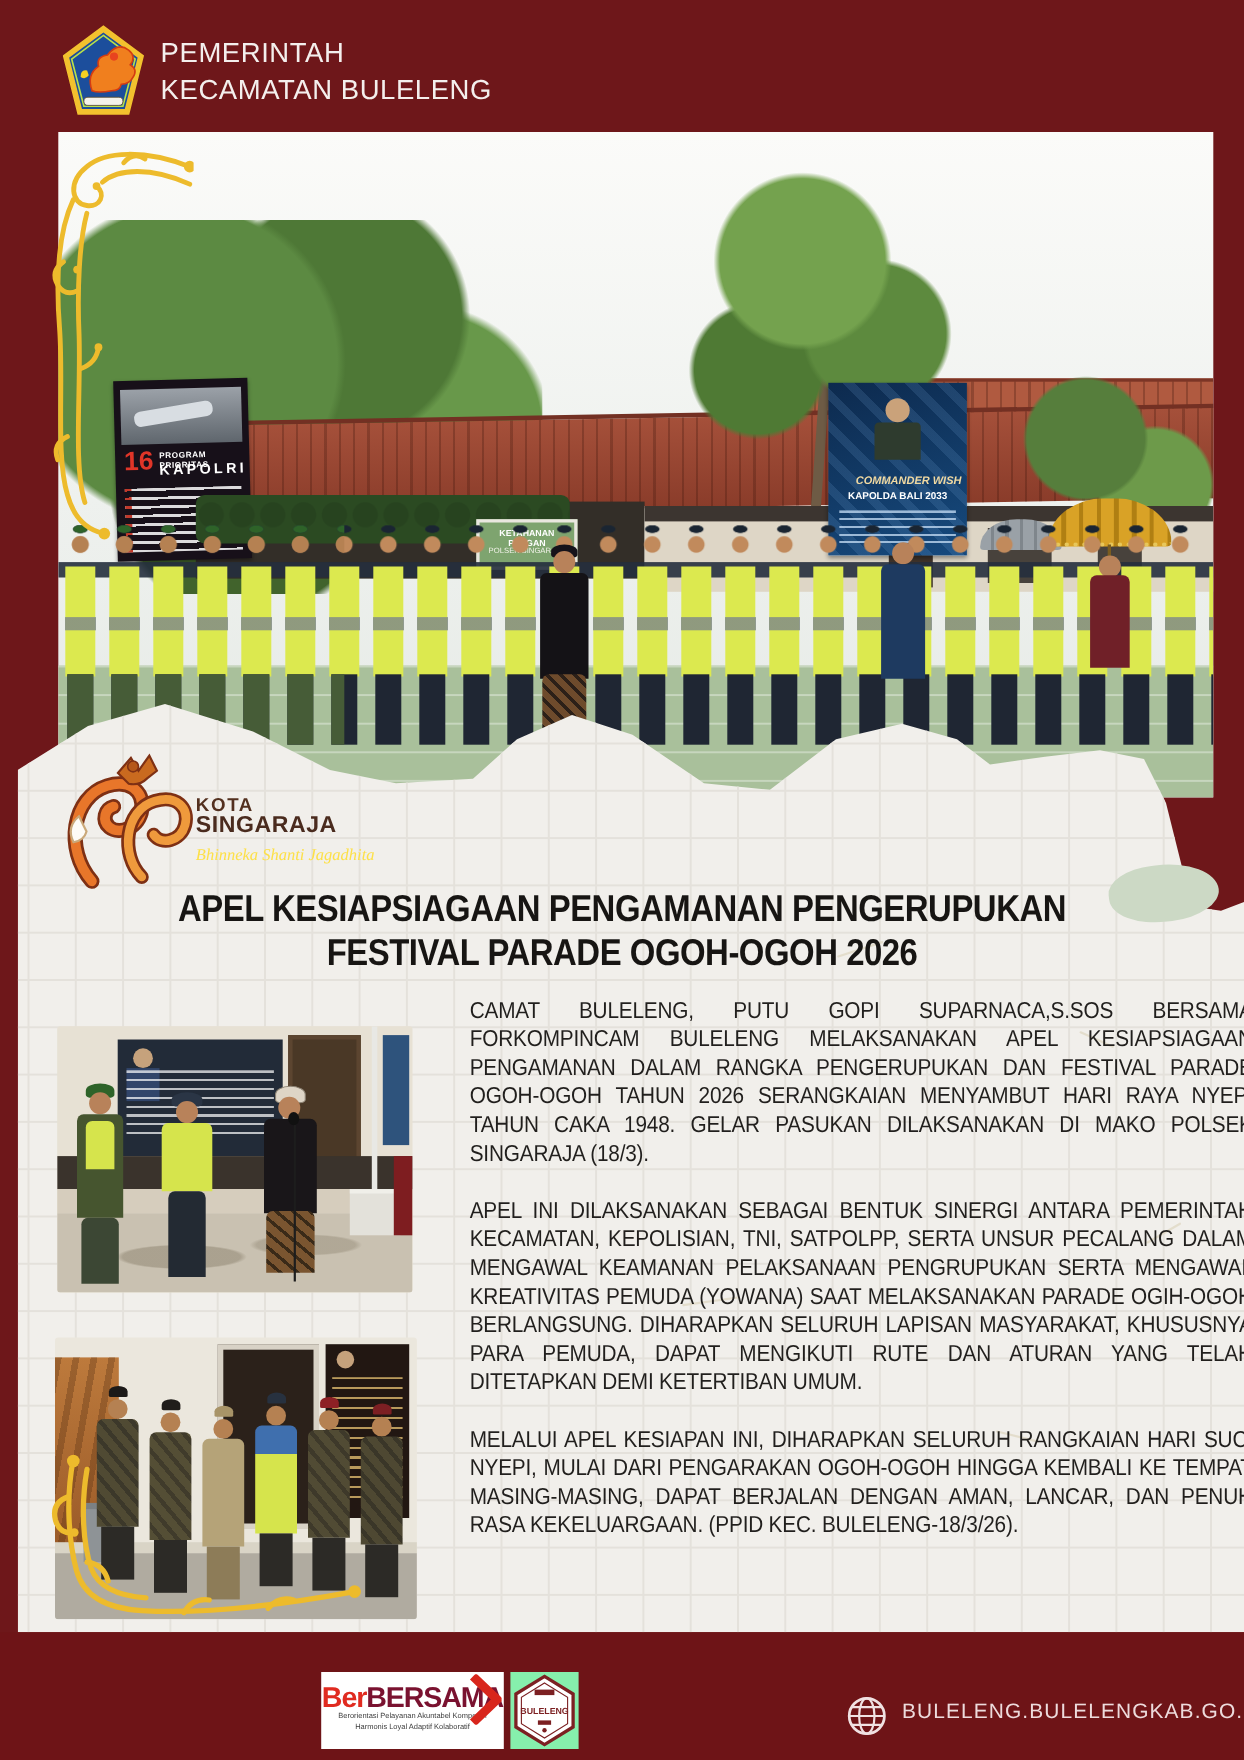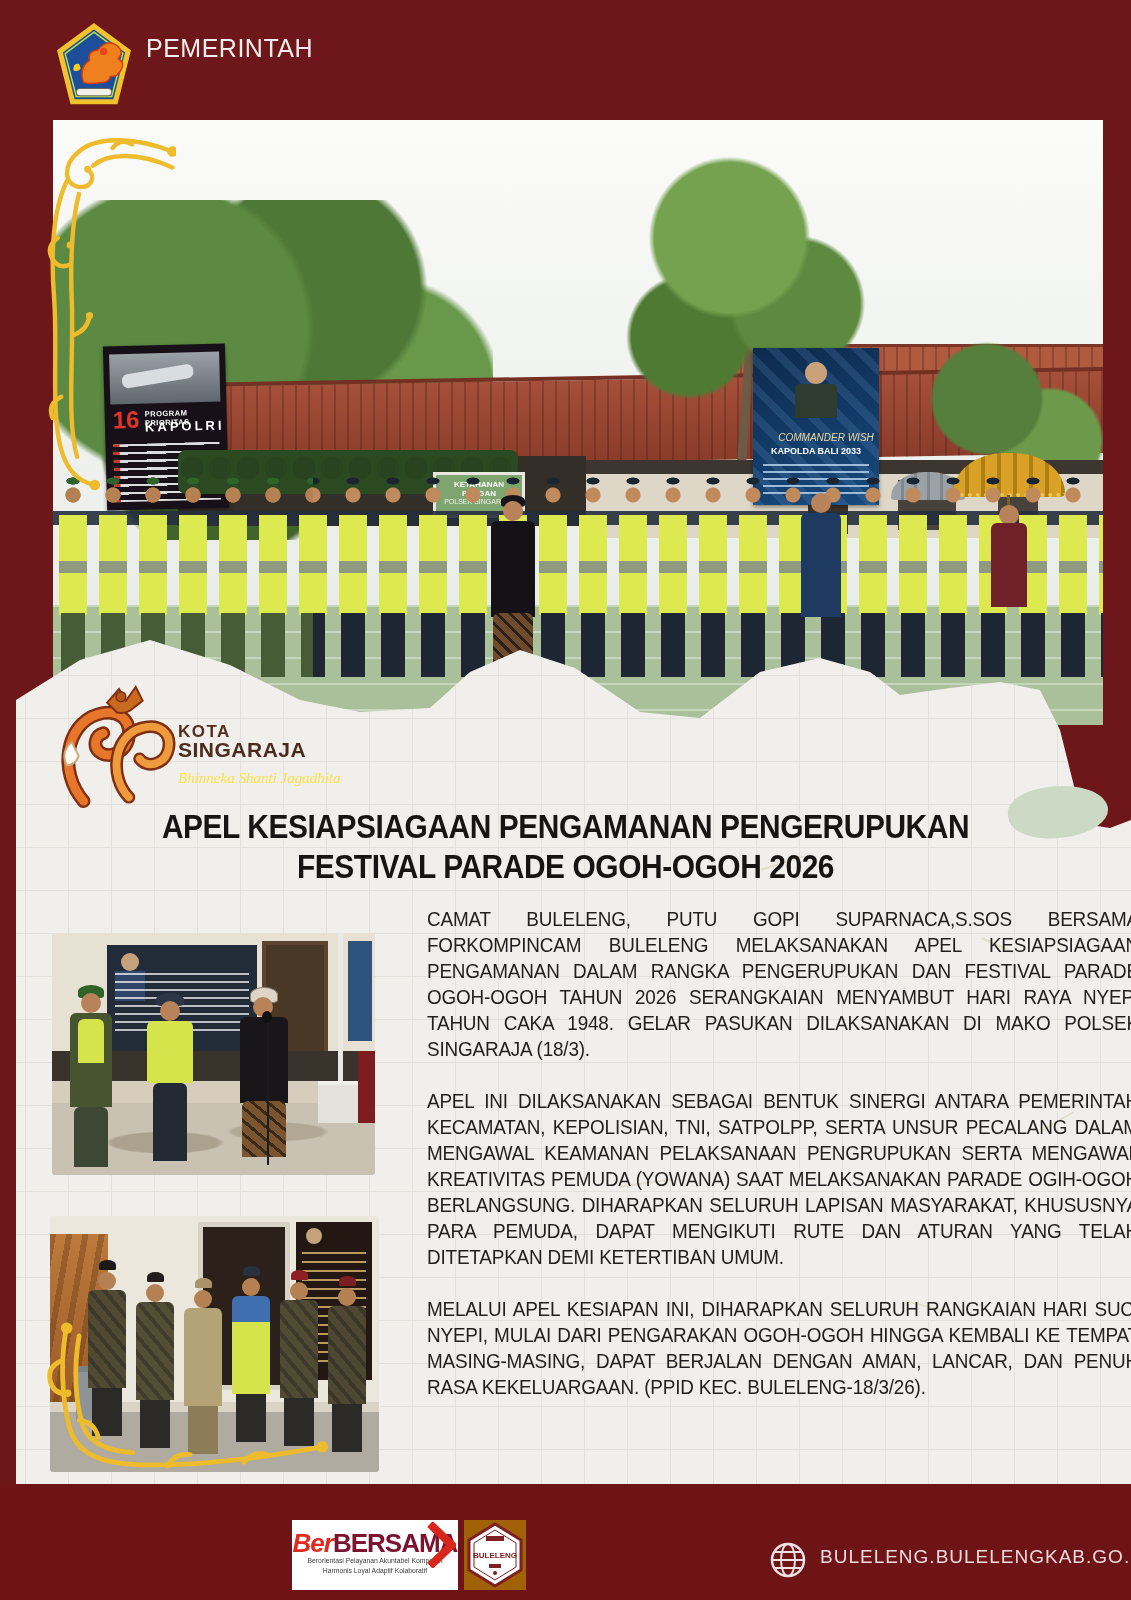--- a/index.html
+++ b/index.html
@@ -51,21 +51,21 @@
   .bl-list{left:8px;top:98px;width:106px;height:58px;
      background:repeating-linear-gradient(180deg,rgba(255,255,255,.85) 0 2.5px,transparent 2.5px 8px);}
   .bl-list:before{content:"";position:absolute;left:0;top:0;width:6px;height:100%;
      background:repeating-linear-gradient(180deg,#c0392b 0 2.5px,transparent 2.5px 8px);}
 
   .banner-right{left:700px;top:228px;width:126px;height:157px;
      background:linear-gradient(160deg,#0d2a4e,#164a7e);box-shadow:0 2px 4px rgba(0,0,0,.4);}
   .br-rays{position:absolute;inset:0;background:repeating-linear-gradient(45deg,rgba(120,170,220,.16) 0 8px,transparent 8px 20px);}
   .br-head{left:52px;top:14px;width:22px;height:22px;border-radius:50%;background:#caa27a;}
   .br-body{left:42px;top:36px;width:42px;height:34px;background:#2e3b2e;border-radius:4px 4px 0 0;}
-  .br-t1{left:0;top:84px;width:146px;text-align:center;color:#f0d9a2;font-size:10px;font-weight:normal;font-style:italic;}
+  .br-t1{left:0;top:84px;width:146px;text-align:center;color:#f0d9a2;font-size:10px;font-weight:bold;font-style:italic;}
   .br-t2{left:0;top:98px;width:126px;text-align:center;color:#fff;font-size:9px;font-weight:bold;}
   .br-list{left:10px;top:116px;width:106px;height:34px;
      background:repeating-linear-gradient(180deg,rgba(190,215,240,.8) 0 2px,transparent 2px 7px);}
 
   .hedge{left:125px;top:330px;width:340px;height:44px;border-radius:8px;background:#2b4a22;}
   .hedge:after{content:"";position:absolute;inset:0;
      background:radial-gradient(circle 13px at 14px 18px,#27431f 11px,transparent 12px);
      background-size:28px 44px;background-repeat:repeat-x;}
   .sign{left:380px;top:352px;width:92px;height:46px;background:#7ea46f;border:3px solid #e9e7df;text-align:center;}
   .sg1{margin-top:5px;color:#fff;font-size:8px;font-weight:bold;}
@@ -182,42 +182,43 @@
   
   .footer{left:0;top:1484px;width:1131px;height:116px;background:#6e1417;}
   .lapor{left:102px;top:38px;width:178px;height:66px;background:#7c1619;border:3px solid #d8d3cf;text-align:center;}
   .lp-ic1{position:absolute;left:12px;top:10px;width:26px;height:22px;background:#b9b9b9;border:3px solid #e8e4e0;border-radius:3px;}
   .lp-ic2{position:absolute;left:26px;top:20px;width:26px;height:22px;background:transparent;border:4px solid #d92c1f;border-radius:3px;}
   .lp-label{position:absolute;left:56px;top:8px;font-size:29px;font-weight:bold;color:#e8281c;
      text-shadow:0 0 2px #fff,0 0 2px #fff;letter-spacing:-1px;}
   .lp-tag{position:absolute;left:0;bottom:3px;width:100%;font-size:5.5px;color:#e8c9c9;letter-spacing:.3px;}
   .ber{left:292px;top:36px;width:166px;height:70px;background:#fff;text-align:center;}
   .ber-label{margin-top:10px;font-size:26px;font-weight:bold;letter-spacing:-1px;line-height:1;}
-  .ber-pre{color:#e02b20;font-style:italic;}.ber-suf{color:#7a1230;}
+  .ber-pre{color:#e02b20;}.ber-suf{color:#7a1230;}
   .ber-arrow{position:absolute;right:2px;top:2px;}
   .ber-t{font-size:6.8px;color:#3d3d3d;line-height:1.5;}
-  .hex{left:464px;top:36px;width:62px;height:70px;background:#a16207;text-align:center;}
+  .hex{left:464px;top:36px;width:62px;height:70px;background:#86efac;text-align:center;}
   .site{left:768px;top:56px;width:40px;height:40px;}
   .site-url{left:820px;top:62px;font-size:19px;color:#eddbdc;letter-spacing:1px;}
 </style>
 </head>
 <body>
 
 <div class="page" data-interactable="false">
 
   <div class="abs header-band" data-interactable="false">
     <svg class="abs crest" viewBox="0 0 100 110" data-interactable="false">
       <polygon points="50,4 96,38 79,106 21,106 4,38" fill="#1c4e9c" stroke="#f2c12e" stroke-width="7"></polygon>
       <polygon points="50,12 89,41 74,99 26,99 11,41" fill="none" stroke="#b8e04a" stroke-width="2"></polygon>
       <path d="M36,80 q-7,-20 8,-30 q-3,-12 11,-14 q13,-16 26,-6 q10,8 2,18 q10,6 3,16 q-4,8 -14,8 q-2,8 -12,8 q-16,3 -24,0 z" fill="#f07f1e" stroke="#d43c12" stroke-width="2"></path>
       <circle cx="63" cy="38" r="5" fill="#e8431f"></circle>
       <path d="M30,55 q-8,-2 -8,8 q6,4 10,-2 z" fill="#f6d021"></path>
       <rect x="26" y="88" width="48" height="10" rx="5" fill="#f4f1ea" stroke="#5a4a2a"></rect>
     </svg>
     <div class="abs hline1" data-interactable="false">PEMERINTAH</div>
+    <div class="abs hline2" data-interactable="false">KECAMATAN BULELENG</div>
   </div>
 
   <div class="abs hero" data-interactable="false">
     <div class="abs foliage-left" data-interactable="false"></div>
     <div class="abs roof2" data-interactable="false"></div>
     <div class="abs roof1" data-interactable="false"></div>
     <div class="abs trunk" data-interactable="false"></div>
     <div class="abs foliage-mid" data-interactable="false"></div>
     <div class="abs foliage-right" data-interactable="false"></div>
     <div class="abs wall-dark" data-interactable="false"></div>

